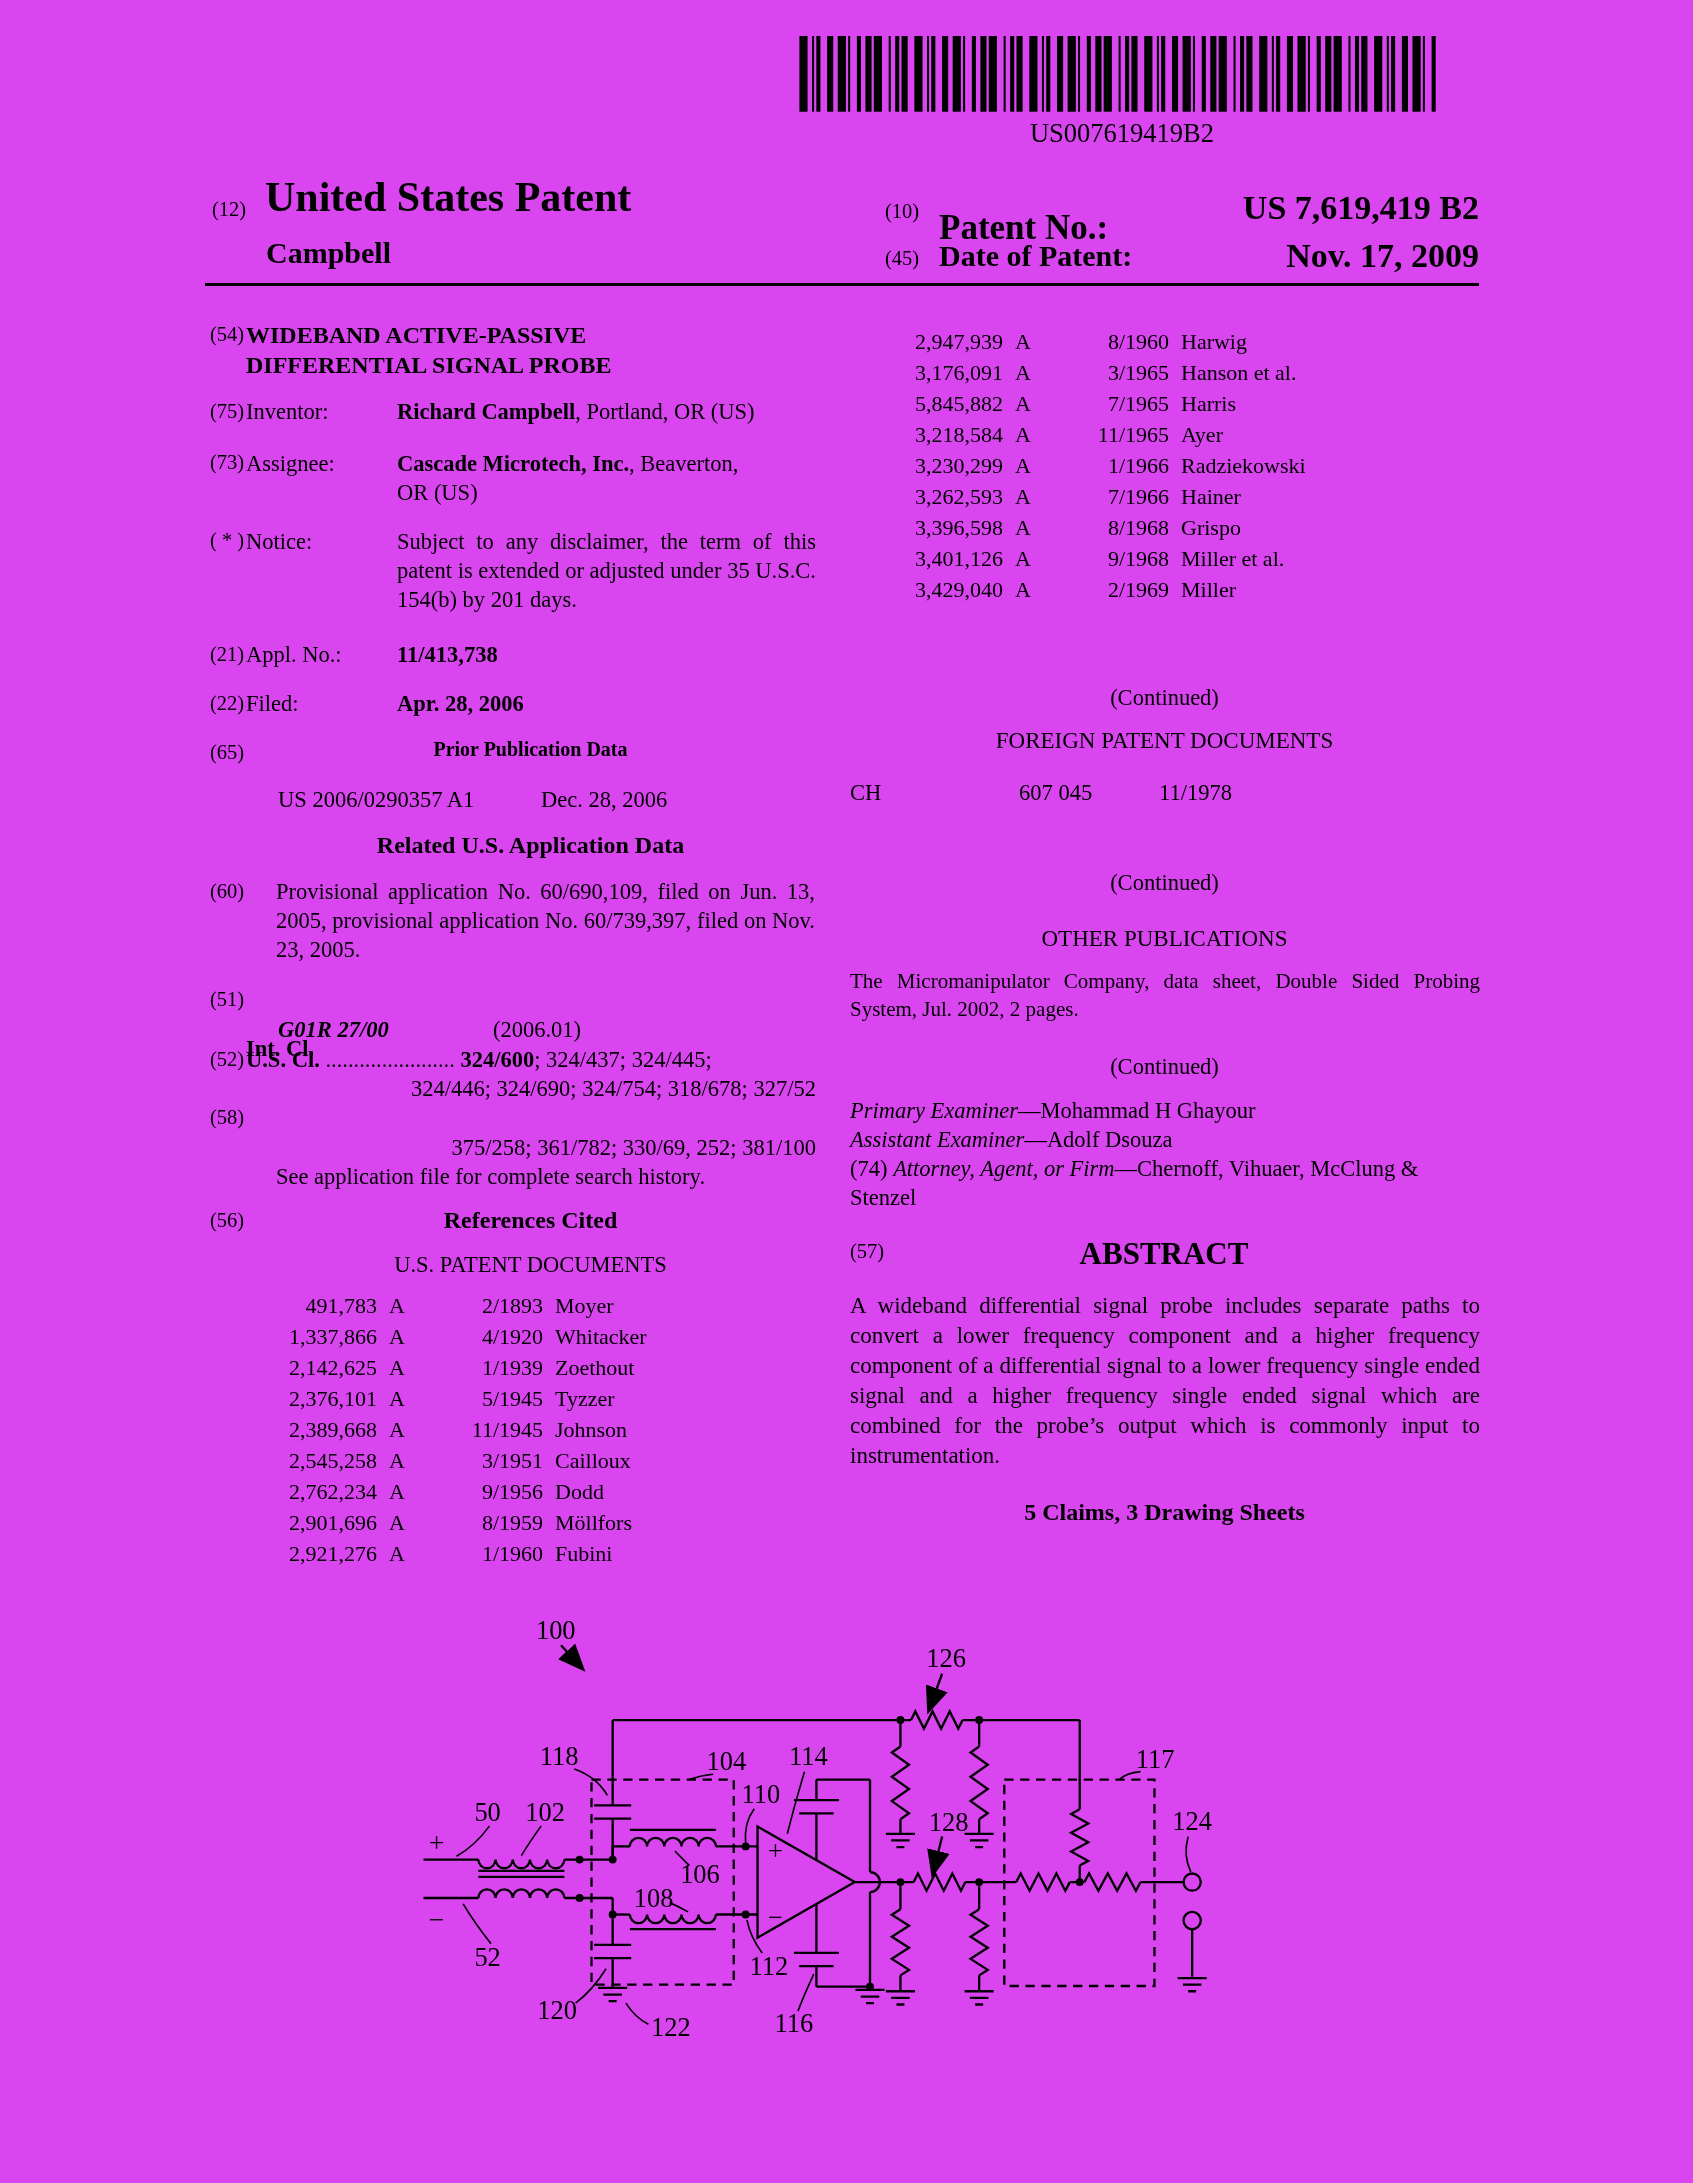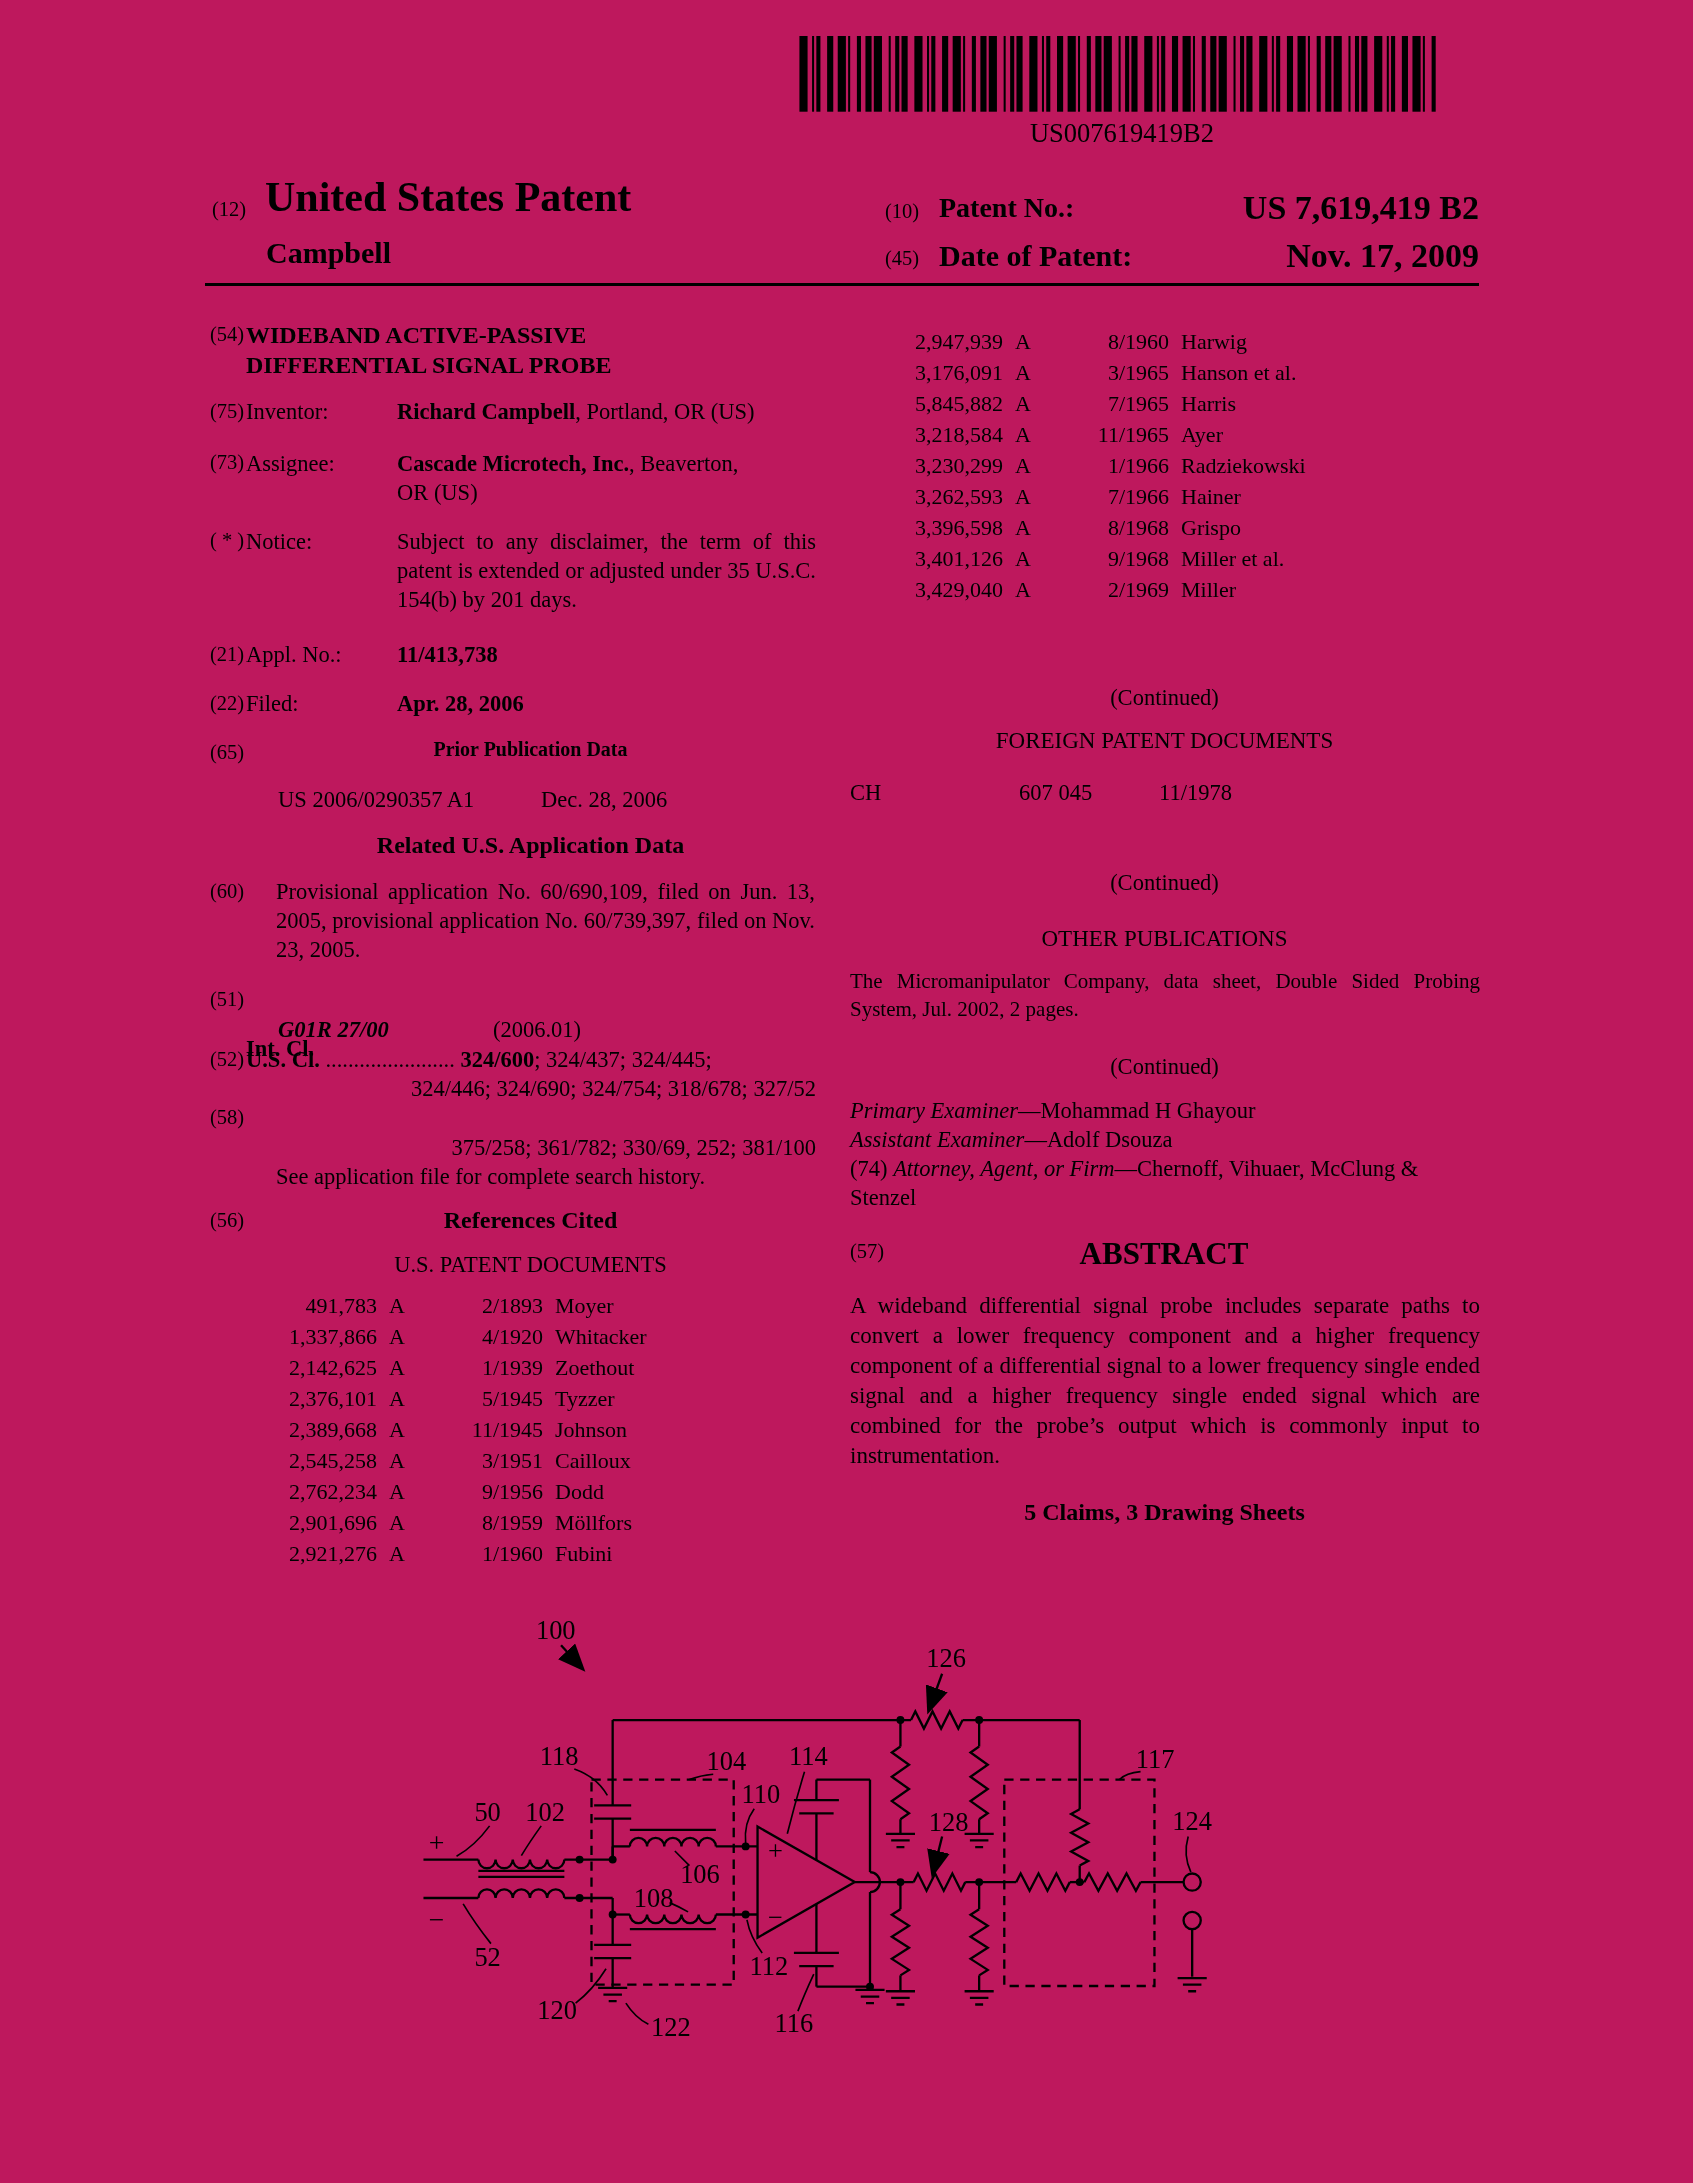--- a/index.html
+++ b/index.html
@@ -1,16 +1,16 @@
 <!DOCTYPE html>
 <html style="font-size:10.6px"><head>
 <meta charset="utf-8">
 <style>
   html,body{margin:0;padding:0;background:#888;}
-  .page{position:relative;width:1694px;height:2183px;background:#be185d;
+  .page{position:relative;width:1694px;height:2183px;background:#d946ef;
         font-family:"Liberation Serif","DejaVu Serif",serif;color:#000;overflow:hidden;}
   .abs{position:absolute;}
   .b{font-weight:bold;}
   .i{font-style:italic;}
   .t34{font-size:22.5px;line-height:29px;}
   .t33{font-size:22px;line-height:31px;}
   .tag{font-size:20.5px;}
   .just{text-align:justify;}
   .ctr{text-align:center;}
   .rt{text-align:right;}
@@ -96,21 +96,21 @@
         <rect x="970.3" y="0" width="6.2" height="115" fill="#000"></rect>
       </svg>
     <div class="ctr" style="font-size:26.5px;margin-top:1.3px;">US007619419B2</div>
   </div>
 
   <div class="abs tag" style="left:212px;top:198px;">(12)</div>
   <div class="abs b" style="left:265px;top:173px;font-size:42px;">United States Patent</div>
   <div class="abs b" style="left:266px;top:236px;font-size:30px;">Campbell</div>
 
   <div class="abs tag" style="left:885px;top:200px;">(10)</div>
-  <div class="abs b" style="left:939px;top:192px;font-size:28px;">Patent No.:</div>
+  <div class="abs b" style="left:939px;top:208px;font-size:35px;">Patent No.:</div>
   <div class="abs b rt" style="left:1148px;top:189px;width:331px;font-size:34px;">US 7,619,419 B2</div>
   <div class="abs tag" style="left:885px;top:247px;">(45)</div>
   <div class="abs b" style="left:939px;top:239px;font-size:30px;">Date of Patent:</div>
   <div class="abs b rt" style="left:1214px;top:237px;width:265px;font-size:34px;">Nov. 17, 2009</div>
 
   <div class="abs" style="left:205px;top:283px;width:1274px;height:2.6px;background:#000;"></div>
 
   <div class="abs tag" style="left:210px;top:323px;">(54)</div>
   <div class="abs b t34" style="left:246px;top:320px;font-size:24px;line-height:30px;">
     <div>WIDEBAND ACTIVE-PASSIVE</div>

